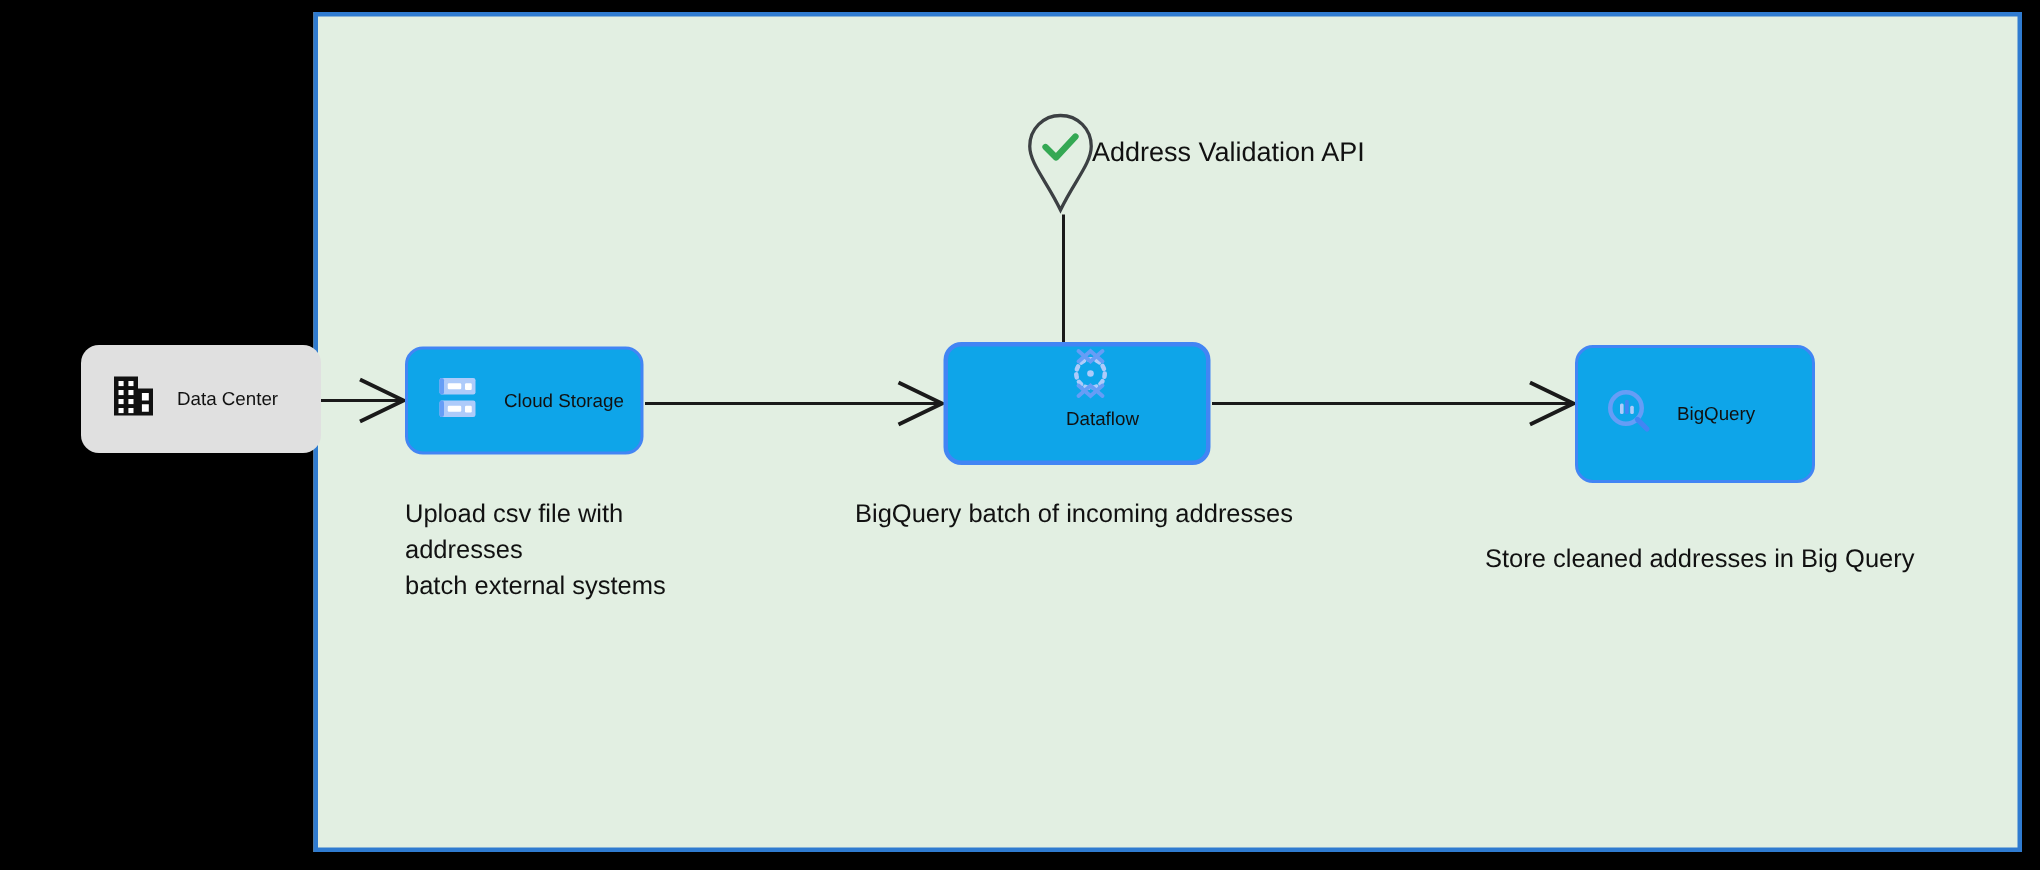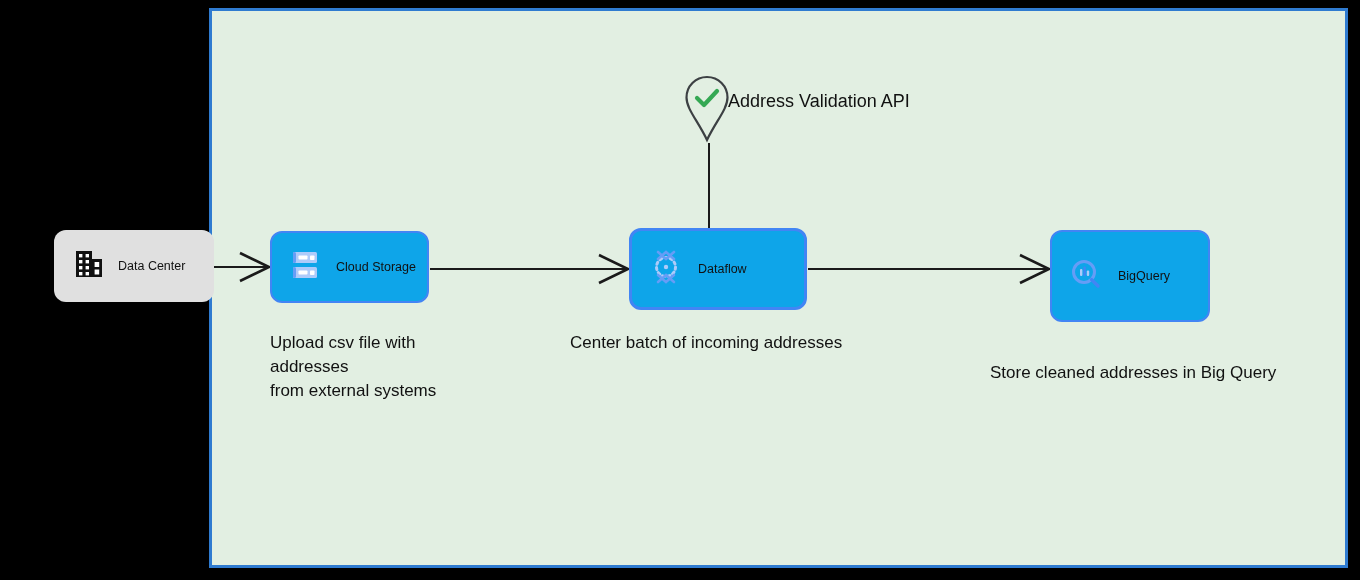--- a/index.html
+++ b/index.html
@@ -56,20 +56,21 @@
     background: #0ea5e9;
     border: 2px solid #4285f4;
     border-radius: 12px;
     display: flex;
     align-items: center;
     box-sizing: border-box;
     padding-left: 18px;
   }
   .service-node.emphasis {
     border-width: 3px;
+    flex-direction: column;
   }
   .service-node .node-label {
     font-size: 12.5px;
     color: #111;
     margin-left: 16px;
     white-space: nowrap;
   }
 
   #node-cloud-storage { left: 270px; top: 231px; width: 159px; height: 72px; }
   #node-dataflow      { left: 629px; top: 228px; width: 178px; height: 82px; }
@@ -219,15 +220,15 @@
       <rect x="10" y="11" width="2.4" height="7" rx="1" fill="#aecbfa"></rect>
       <rect x="13.4" y="8.5" width="2.4" height="9.5" rx="1" fill="#4285f4"></rect>
       <rect x="16.8" y="12.5" width="2.4" height="5.5" rx="1" fill="#aecbfa"></rect>
       <line x1="21.6" y1="21.6" x2="28" y2="28" stroke="#4285f4" stroke-width="3.4" stroke-linecap="round"></line>
     </svg>
   </span>
   <span class="node-label">BigQuery</span>
 </div>
 
 <div class="caption" id="caption-upload">Upload csv file with addresses
-from external systems</div>
-<div class="caption" id="caption-process">Center batch of incoming addresses</div>
+batch external systems</div>
+<div class="caption" id="caption-process">BigQuery batch of incoming addresses</div>
 <div class="caption" id="caption-store">Store cleaned addresses in Big Query</div>
 
 </body></html>

